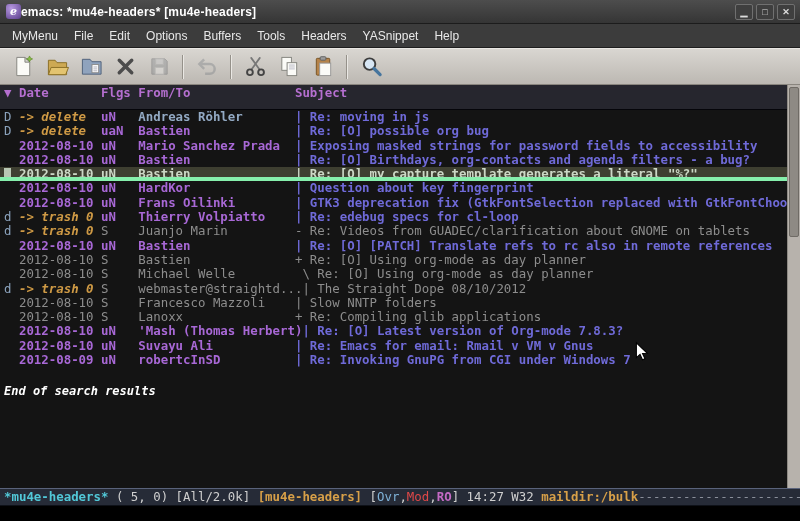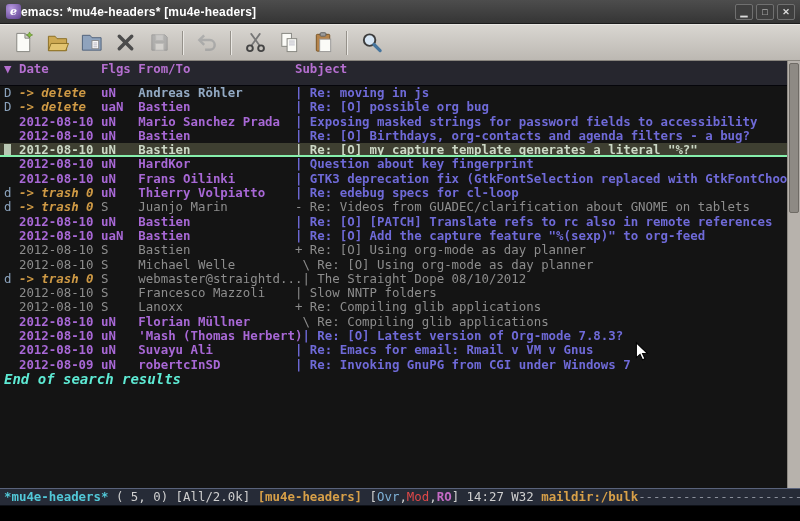--- a/index.html
+++ b/index.html
@@ -37,25 +37,25 @@
                  white-space:pre; padding-left:4px; border-bottom:1px solid #05050a; overflow:hidden; }
   .rows { }
   .row { position:relative; height:14.3px; line-height:14.3px; white-space:pre; padding-left:4px; overflow:hidden; }
   .row span { white-space:pre; }
   .c-margin { color:#8ba3bd; }
   .c-purple { color:#a868d6; font-weight:bold; }
   .c-blue   { color:#6f6ad8; font-weight:bold; }
   .c-gray   { color:#8d8d8d; }
   .c-steel  { color:#93aac4; font-weight:bold; }
   .c-mark   { color:#cf9a45; font-style:italic; font-weight:bold; }
-  .row.cur  { background:#3e3f31; border-bottom:2px solid #86efac; line-height:13.3px; }
+  .row.cur  { background:#3e3f31; border-bottom:4px solid #86efac; line-height:13.3px; }
   .row.cur span { color:#ccd8c6 !important; font-weight:bold; font-style:normal; }
   .blockcur { position:absolute; left:4px; top:1px; width:7px; height:11px; background:#b9c8b4; }
-  .end-line { color:#5eead4; font-style:italic; font-weight:bold; white-space:pre; padding-left:4px; height:14.3px; line-height:14.3px;
-              font-family:"DejaVu Sans Mono", monospace; font-size:14px; }
+  .end-line { color:#ffffff; font-style:italic; font-weight:bold; white-space:pre; padding-left:4px; height:14.3px; line-height:14.3px;
+              font-family:"DejaVu Sans Mono", monospace; font-size:12px;margin-top:17px; }
 
   
   .scrollbar { flex:0 0 13px; background:#b7b2ac; border-left:1px solid #8e8a84; position:relative; }
   .sthumb { position:absolute; left:1px; right:1px; top:2px; height:150px; background:#8e8a84; border:1px solid #6f6b65; border-radius:2px; }
 
   
   .modeline { height:18px; flex:0 0 18px; background:#262b37; border-top:1px solid #5a637b; border-bottom:1px solid #0e1118;
               font-family:"DejaVu Sans Mono", monospace; font-size:12.4px; line-height:16px; white-space:pre; overflow:hidden; padding-left:4px; }
   .m-plain { color:#cfcfcf; }
   .m-cyan { color:#52c8d8; font-weight:bold; }
@@ -79,20 +79,31 @@
   <div class="titlebar">
     <div class="title-icon">e</div>
     <div class="title-text">emacs: *mu4e-headers* [mu4e-headers]</div>
     <div class="win-btns">
       <div class="wbtn">▁</div>
       <div class="wbtn">□</div>
       <div class="wbtn">✕</div>
     </div>
   </div>
 
+  <div class="menubar">
+    <span class="menu-item">MyMenu</span>
+    <span class="menu-item">File</span>
+    <span class="menu-item">Edit</span>
+    <span class="menu-item">Options</span>
+    <span class="menu-item">Buffers</span>
+    <span class="menu-item">Tools</span>
+    <span class="menu-item">Headers</span>
+    <span class="menu-item">YASnippet</span>
+    <span class="menu-item">Help</span>
+  </div>
 
   <div class="toolbar">
       <div class="tbtn">
         <span>
           <svg viewBox="0 0 24 24">
             <path d="M5 2.5h8.5l5 5V21.5H5z" fill="#fbfbf7" stroke="#85857f"></path>
             <path d="M13.5 2.5v5h5z" fill="#d5d5cd" stroke="#85857f"></path>
             <path d="M18.3 1l1 2.1 2.2 1-2.2 1-1 2.1-1-2.1-2.2-1 2.2-1z" fill="#86bf45" stroke="#567f20" stroke-width=".6"></path>
           </svg>
         </span>
@@ -185,27 +196,25 @@
           <div class="row"><span class="c-margin">D </span><span class="c-mark">-&gt; delete  </span><span class="c-purple">uN   </span><span class="c-steel">Andreas Röhler       </span><span class="c-blue">| Re: moving in js</span></div>
           <div class="row"><span class="c-margin">D </span><span class="c-mark">-&gt; delete  </span><span class="c-purple">uaN  </span><span class="c-purple">Bastien              </span><span class="c-blue">| Re: [O] possible org bug</span></div>
           <div class="row"><span class="c-margin">  </span><span class="c-purple">2012-08-10 </span><span class="c-purple">uN   </span><span class="c-purple">Mario Sanchez Prada  </span><span class="c-blue">| Exposing masked strings for password fields to accessibility</span></div>
           <div class="row"><span class="c-margin">  </span><span class="c-purple">2012-08-10 </span><span class="c-purple">uN   </span><span class="c-purple">Bastien              </span><span class="c-blue">| Re: [O] Birthdays, org-contacts and agenda filters - a bug?</span></div>
           <div class="row cur"><span class="c-margin">  </span><span class="c-purple">2012-08-10 </span><span class="c-purple">uN   </span><span class="c-purple">Bastien              </span><span class="c-blue">| Re: [O] my capture template generates a literal "%?"</span><div class="blockcur"></div></div>
           <div class="row"><span class="c-margin">  </span><span class="c-purple">2012-08-10 </span><span class="c-purple">uN   </span><span class="c-purple">HardKor              </span><span class="c-blue">| Question about key fingerprint</span></div>
           <div class="row"><span class="c-margin">  </span><span class="c-purple">2012-08-10 </span><span class="c-purple">uN   </span><span class="c-purple">Frans Oilinki        </span><span class="c-blue">| GTK3 deprecation fix (GtkFontSelection replaced with GtkFontChooser)</span></div>
           <div class="row"><span class="c-margin">d </span><span class="c-mark">-&gt; trash 0 </span><span class="c-purple">uN   </span><span class="c-purple">Thierry Volpiatto    </span><span class="c-blue">| Re: edebug specs for cl-loop</span></div>
           <div class="row"><span class="c-margin">d </span><span class="c-mark">-&gt; trash 0 </span><span class="c-gray">S    </span><span class="c-gray">Juanjo Marin         </span><span class="c-gray">- Re: Videos from GUADEC/clarification about GNOME on tablets</span></div>
           <div class="row"><span class="c-margin">  </span><span class="c-purple">2012-08-10 </span><span class="c-purple">uN   </span><span class="c-purple">Bastien              </span><span class="c-blue">| Re: [O] [PATCH] Translate refs to rc also in remote references</span></div>
-          <div class="row"><span class="c-margin">  </span><span class="c-purple">2012-08-10 </span><span class="c-purple">uaN  </span><span class="c-purple">Bastien              </span><span class="c-blue">| Re: [O] Add the capture feature "%(sexp)" to org-feed</span></div>
           <div class="row"><span class="c-margin">  </span><span class="c-gray">2012-08-10 </span><span class="c-gray">S    </span><span class="c-gray">Bastien              </span><span class="c-gray">+ Re: [O] Using org-mode as day planner</span></div>
           <div class="row"><span class="c-margin">  </span><span class="c-gray">2012-08-10 </span><span class="c-gray">S    </span><span class="c-gray">Michael Welle        </span><span class="c-gray"> \ Re: [O] Using org-mode as day planner</span></div>
           <div class="row"><span class="c-margin">d </span><span class="c-mark">-&gt; trash 0 </span><span class="c-gray">S    </span><span class="c-gray">webmaster@straightd...</span><span class="c-gray">| The Straight Dope 08/10/2012</span></div>
           <div class="row"><span class="c-margin">  </span><span class="c-gray">2012-08-10 </span><span class="c-gray">S    </span><span class="c-gray">Francesco Mazzoli    </span><span class="c-gray">| Slow NNTP folders</span></div>
           <div class="row"><span class="c-margin">  </span><span class="c-gray">2012-08-10 </span><span class="c-gray">S    </span><span class="c-gray">Lanoxx               </span><span class="c-gray">+ Re: Compiling glib applications</span></div>
-          <div class="row"><span class="c-margin">  </span><span class="c-purple">2012-08-10 </span><span class="c-purple">uN   </span><span class="c-purple">Florian Müllner      </span><span class="c-gray"> \ Re: Compiling glib applications</span></div>
           <div class="row"><span class="c-margin">  </span><span class="c-purple">2012-08-10 </span><span class="c-purple">uN   </span><span class="c-purple">'Mash (Thomas Herbert)</span><span class="c-blue">| Re: [O] Latest version of Org-mode 7.8.3?</span></div>
           <div class="row"><span class="c-margin">  </span><span class="c-purple">2012-08-10 </span><span class="c-purple">uN   </span><span class="c-purple">Suvayu Ali           </span><span class="c-blue">| Re: Emacs for email: Rmail v VM v Gnus</span></div>
           <div class="row"><span class="c-margin">  </span><span class="c-purple">2012-08-09 </span><span class="c-purple">uN   </span><span class="c-purple">robertcInSD          </span><span class="c-blue">| Re: Invoking GnuPG from CGI under Windows 7</span></div>
         </div>
       <div class="end-line">End of search results</div>
     </div>
     <div class="scrollbar">
       <div class="sthumb"></div>
     </div>
   </div>

